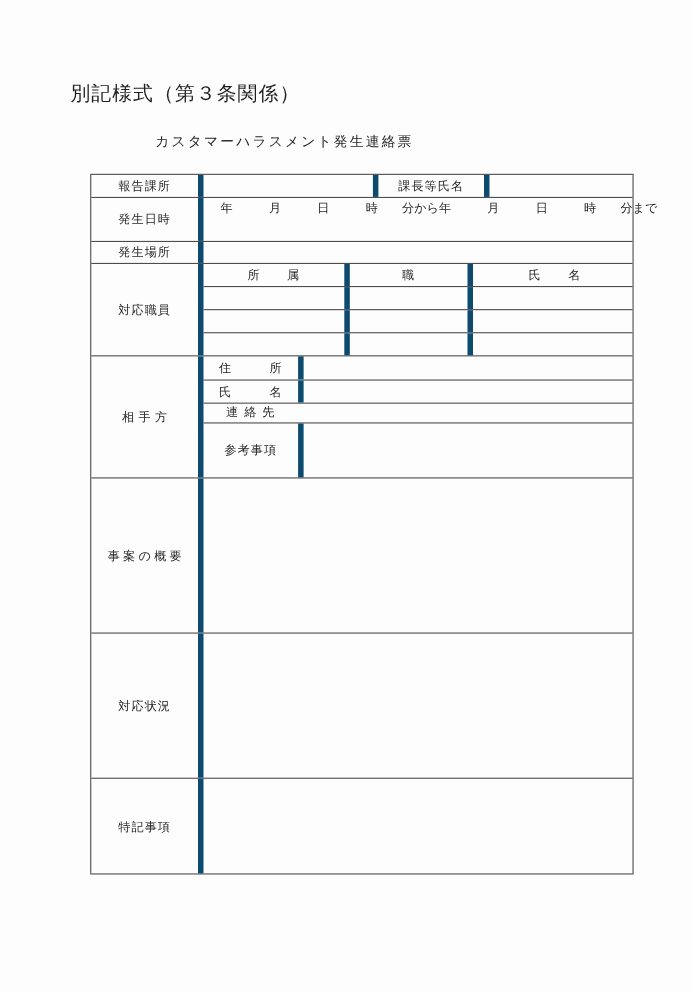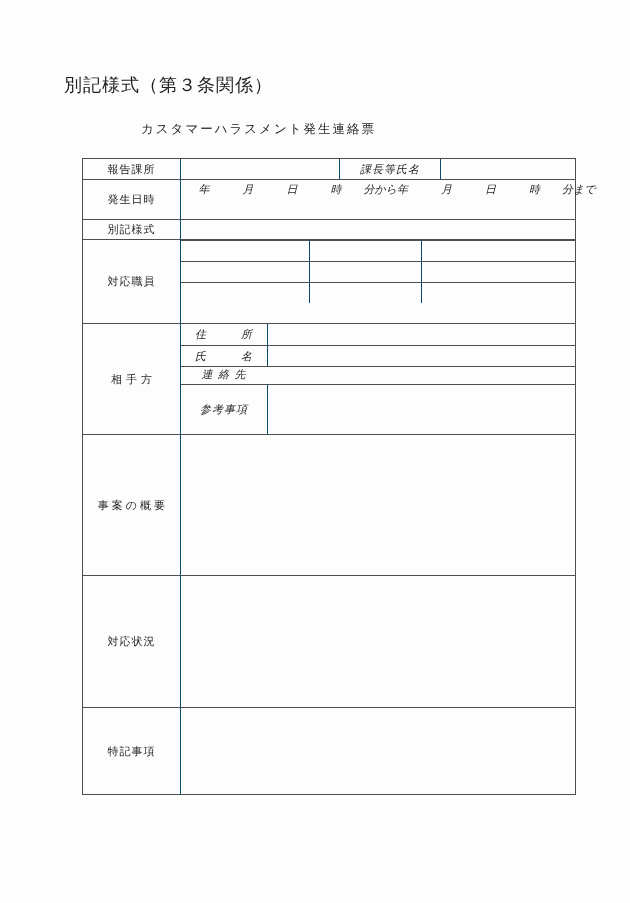--- a/index.html
+++ b/index.html
@@ -24,21 +24,21 @@
   .form {
     position:absolute; left:82px; top:158px;
     width:494px; box-sizing:border-box;
     border:1px solid #4d4d4d;
     font-size:11px;
   }
   .form * { box-sizing:border-box; }
 
   .row { display:flex; width:100%; }
   .bt  { border-top:1px solid #4d4d4d; }
-  .bl  { border-left:1px solid #0c4a6e;font-style:italic; }
+  .bl  { border-left:5px solid #0c4a6e; }
 
   .cell { display:flex; align-items:center; justify-content:center; white-space:pre; }
   .lbl  { letter-spacing:1px; }
   .ls3  { letter-spacing:3px; padding-left:3px; }
   .ls4  { letter-spacing:4px; padding-left:4px; }
 
   
   .w97  { width:97px;  flex:none; }
   .w159 { width:159px; flex:none; }
   .w101 { width:101px; flex:none; }
@@ -85,27 +85,32 @@
 
     <div class="row bt h40">
       <div class="cell lbl w97">発生日時</div>
       <div class="datecell bl w395">
         <div>年　　　月　　　日　　　時　　分から</div>
         <div>年　　　月　　　日　　　時　　分まで</div>
       </div>
     </div>
 
     <div class="row bt h20">
-      <div class="cell lbl w97">別記様式</div>
+      <div class="cell lbl w97">発生場所</div>
       <div class="cell bl w395"></div>
     </div>
 
     <div class="row bt h84">
       <div class="cell lbl w97">対応職員</div>
       <div class="subcol bl w395">
+        <div class="subrow h20">
+          <div class="cell lbl w128">所　　属</div>
+          <div class="cell lbl bl w112">職</div>
+          <div class="cell lbl bl w154">氏　　名</div>
+        </div>
         <div class="subrow bt h21">
           <div class="cell w128"></div>
           <div class="cell bl w112"></div>
           <div class="cell bl w154"></div>
         </div>
         <div class="subrow bt h21">
           <div class="cell w128"></div>
           <div class="cell bl w112"></div>
           <div class="cell bl w154"></div>
         </div>

